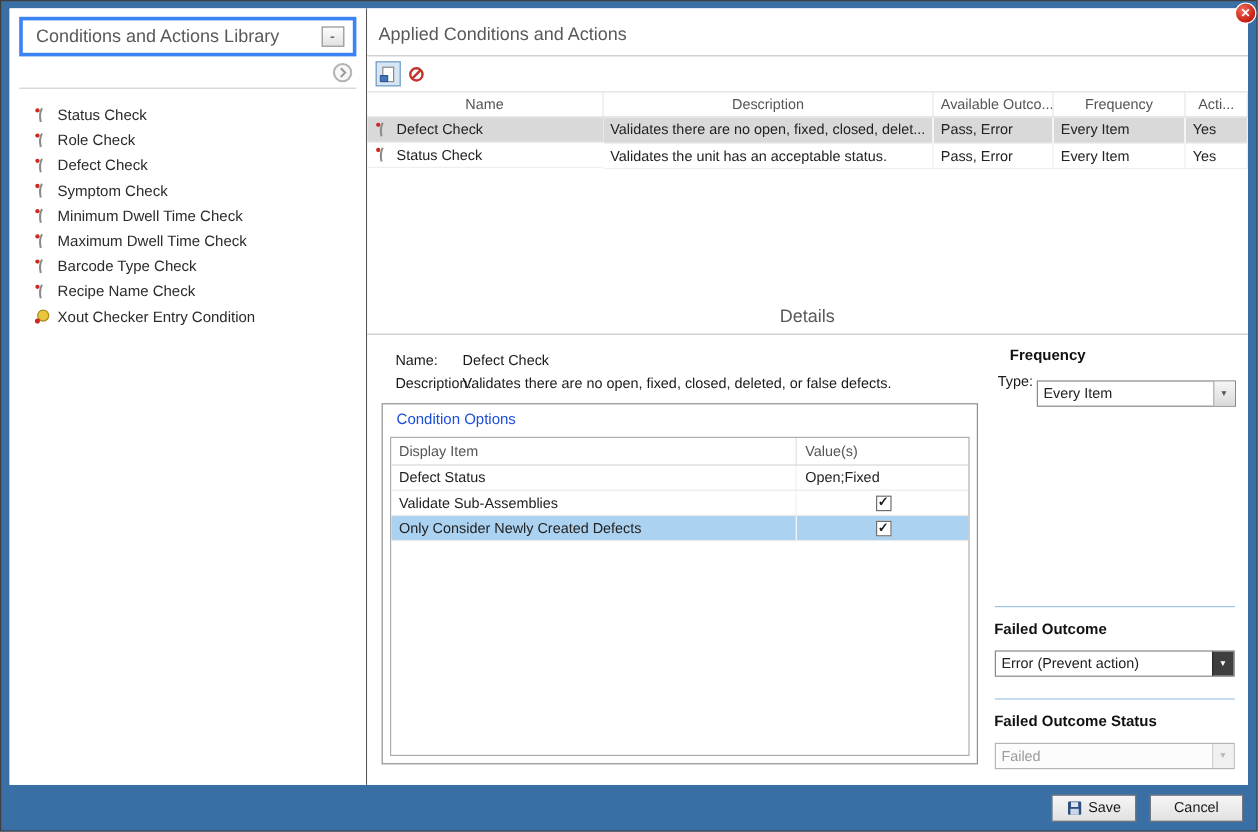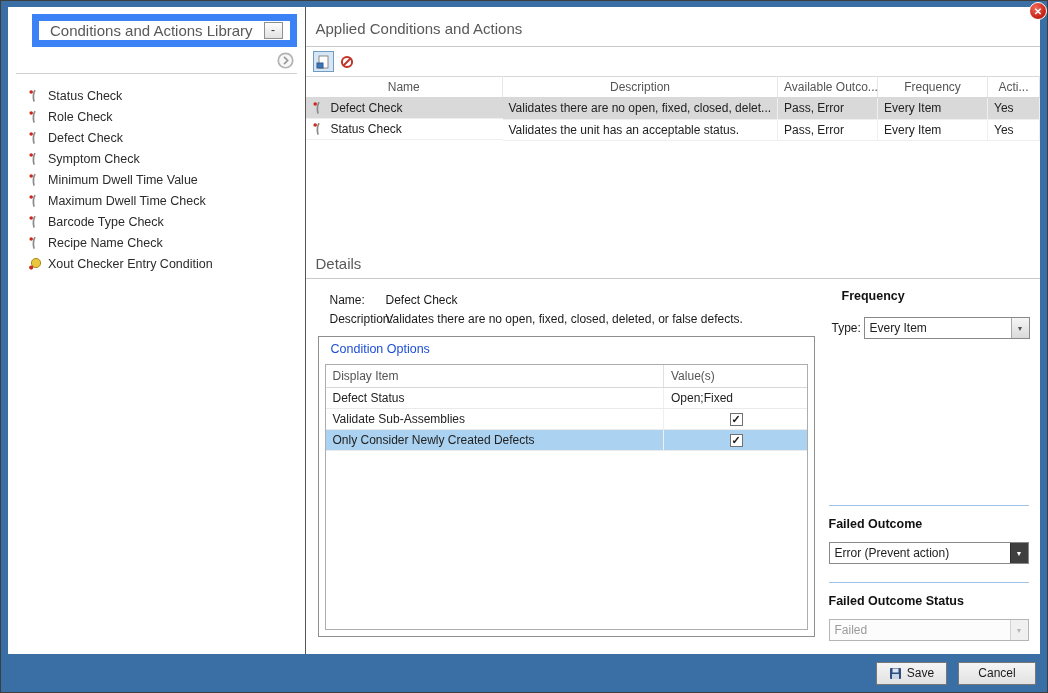--- a/index.html
+++ b/index.html
@@ -16,21 +16,21 @@
     border:1px solid #3e3e3e;
   }
   .content {
     position:absolute; left:7px; top:6px; right:7px; bottom:38px;
     background:#fff; display:flex;
   }
 
   
   .left-panel { width:300px; border-right:1px solid #555; background:#fff; position:relative; }
   .lib-header {
-    margin:7px 8px 0 24px; border:7px solid #3b82f6; height:33px;
+    margin:7px 8px 0 8px; border:3px solid #3b82f6; height:33px;
     display:flex; align-items:center; justify-content:space-between;
     padding:0 7px 0 11px;
   }
   .lib-title { font-size:15px; color:#595959; white-space:nowrap; }
   .collapse-btn {
     width:19px; height:17px; border:1px solid #8f8f8f;
     background:linear-gradient(#fdfdfd,#e2e2e2);
     font-size:12px; color:#333; line-height:14px; text-align:center; cursor:default;
   }
   .lib-subbar {
@@ -38,21 +38,21 @@
     justify-content:flex-end; border-bottom:1px solid #cfcfcf; padding-right:3px;
   }
   .lib-list { padding:11px 0 0 20px; }
   .lib-item { display:flex; align-items:center; gap:6px; height:21px; font-size:12.5px; color:#2b2b2b; cursor:default; }
   .lib-item .ic { width:14px; height:14px; display:inline-flex; }
 
   
   .right-panel { flex:1; position:relative; background:#fff; display:flex; flex-direction:column; }
   .section-title { font-size:15px; color:#595959; border-bottom:1px solid #c8c8c8; }
   .applied-title { padding:13px 10px 9px; }
-  .details-title { padding:8px 10px 6px; }
+  .details-title { padding:8px 10px 6px;text-align:center; }
   .toolbar { height:29px; display:flex; align-items:center; gap:3px; padding-left:7px; }
   .tb-btn { width:21px; height:21px; display:flex; align-items:center; justify-content:center; border:1px solid transparent; }
   .tb-btn.active { background:#d6e6f5; border:1px solid #6f9bc4; }
 
   .applied-table-wrap { height:171px; overflow:hidden; }
   table.applied { width:100%; border-collapse:collapse; table-layout:fixed; font-size:12px; }
   table.applied th {
     font-weight:normal; text-align:center; color:#555; height:21px; padding:2px 6px;
     border-top:1px solid #d8d8d8; border-bottom:1px solid #d8d8d8; border-right:1px solid #e6e6e6;
     overflow:hidden; white-space:nowrap;
@@ -87,21 +87,21 @@
   .cb {
     display:inline-block; width:13px; height:13px; background:#fff;
     border:1px solid #707070; line-height:11px; font-size:11px; color:#1a1a1a;
     text-align:center; vertical-align:middle; font-weight:bold;
   }
 
   .bold-head { position:absolute; font-size:12.5px; font-weight:bold; color:#111; }
   .freq-head { left:536px; top:10px; }
   .fo-head { left:523px; top:238px; }
   .fos-head { left:523px; top:315px; }
-  .type-label { position:absolute; left:526px; top:42px; }
+  .type-label { position:absolute; left:526px; top:32px; }
   .blue-sep { position:absolute; width:200px; border-top:1px solid #9dc3e6; }
   .sep1 { left:523px; top:226px; }
   .sep2 { left:523px; top:303px; }
 
   .dd { position:absolute; height:22px; border:1px solid #898989; background:#fff; display:flex; align-items:stretch; font-size:12px; color:#222; }
   .dd .dd-text { flex:1; display:flex; align-items:center; padding-left:5px; white-space:nowrap; overflow:hidden; }
   .dd .dd-arrow { width:18px; display:flex; align-items:center; justify-content:center; font-size:7px; color:#555; background:linear-gradient(#f6f6f6,#dadada); border-left:1px solid #a8a8a8; }
   .type-dd { left:558px; top:38px; width:166px; }
   .fo-dd { left:523px; top:263px; width:200px; }
   .fo-dd .dd-arrow { background:#3f3f3f; color:#fff; border-left:1px solid #2b2b2b; }
@@ -190,21 +190,21 @@
             </span>
             <span class="lbl">Symptom Check</span>
           </div>
           <div class="lib-item">
             <span class="ic">
               <svg width="13" height="14" viewBox="0 0 13 14">
                 <path d="M7 1.2 C5.2 4.4 5 8.6 6 12.6" stroke="#8a8a8a" stroke-width="1.7" fill="none"></path>
                 <circle cx="3.2" cy="3" r="1.8" fill="#cc2a1e"></circle>
               </svg>
             </span>
-            <span class="lbl">Minimum Dwell Time Value</span>
+            <span class="lbl">Minimum Dwell Time Check</span>
           </div>
           <div class="lib-item">
             <span class="ic">
               <svg width="13" height="14" viewBox="0 0 13 14">
                 <path d="M7 1.2 C5.2 4.4 5 8.6 6 12.6" stroke="#8a8a8a" stroke-width="1.7" fill="none"></path>
                 <circle cx="3.2" cy="3" r="1.8" fill="#cc2a1e"></circle>
               </svg>
             </span>
             <span class="lbl">Maximum Dwell Time Check</span>
           </div>

